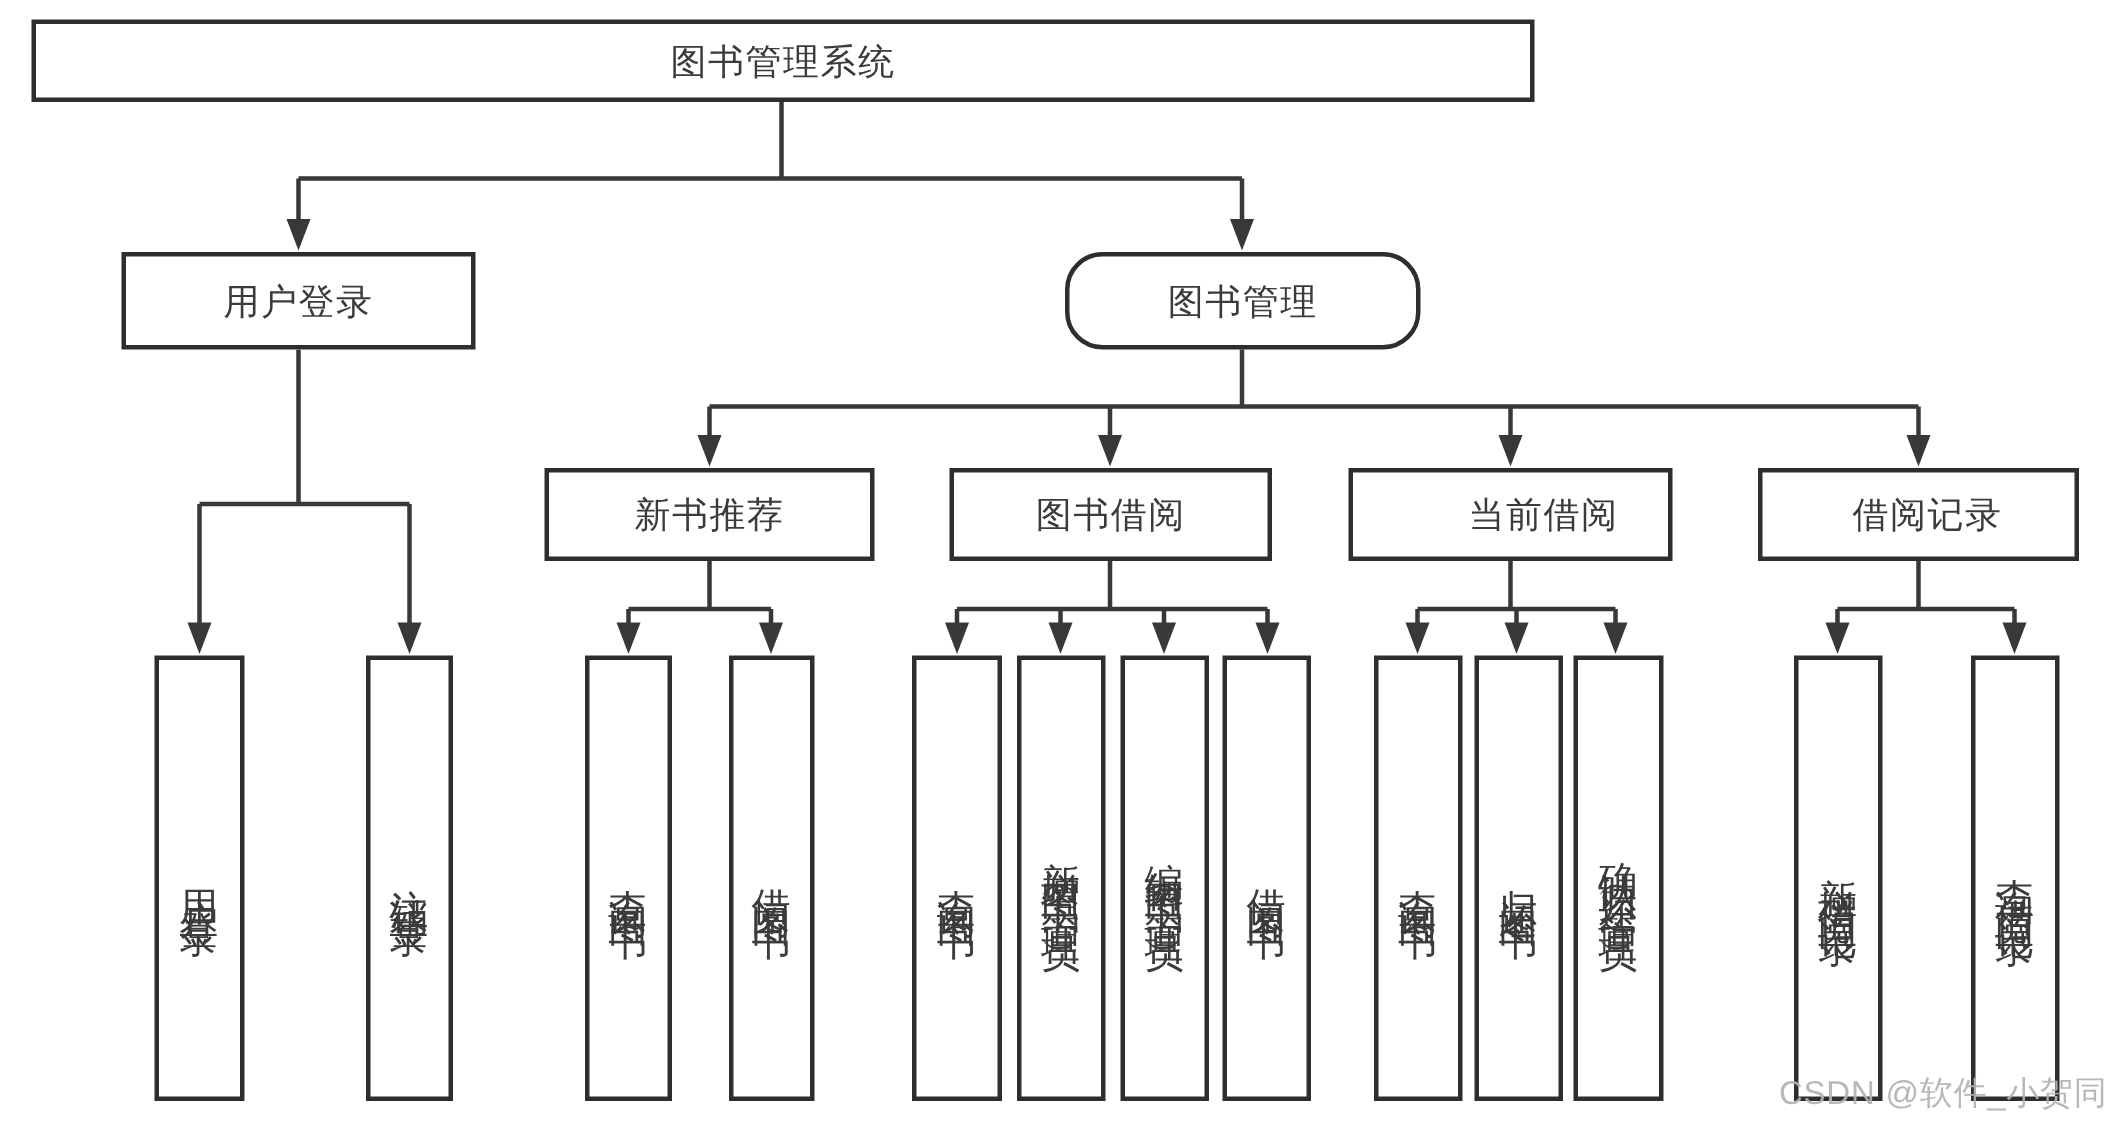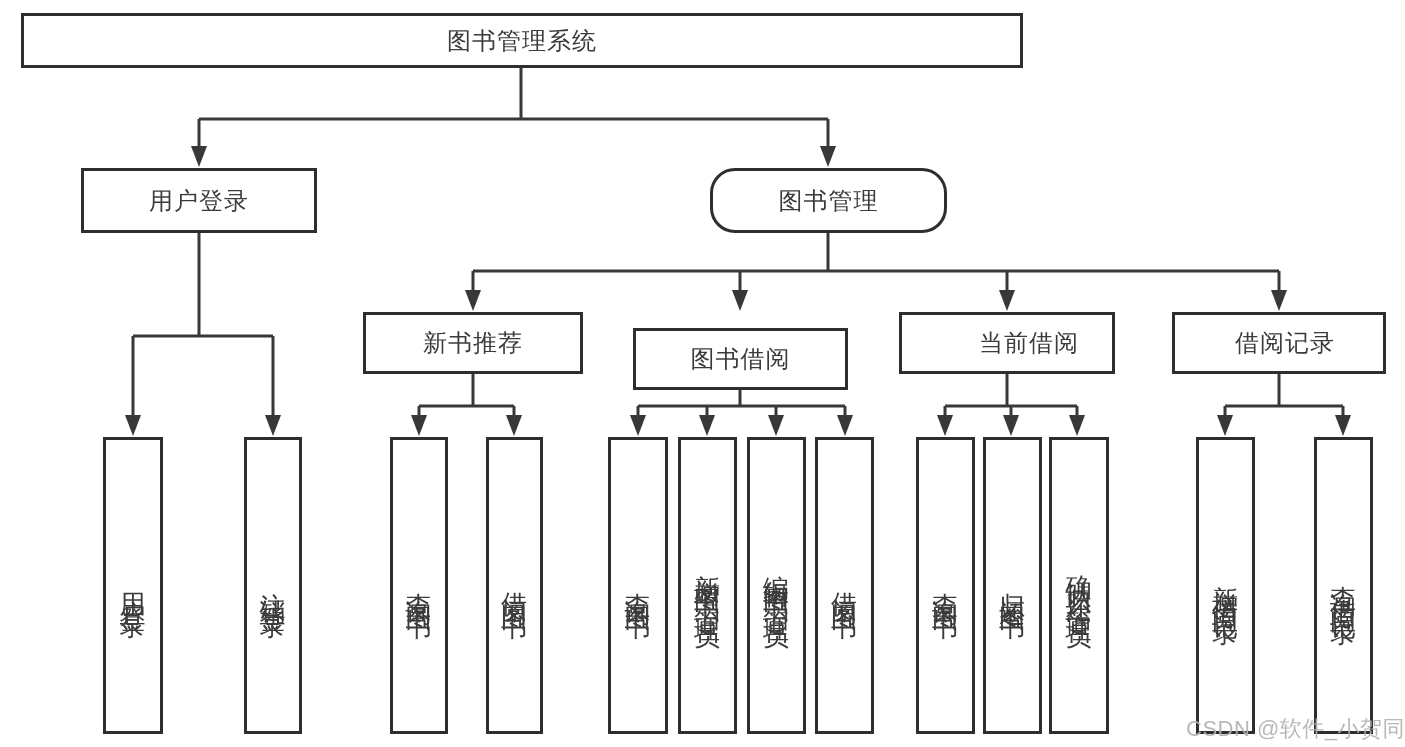--- a/index.html
+++ b/index.html
@@ -92,21 +92,21 @@
   <div class="box h" style="left:81px;top:168px;width:236px;height:65px;">
     <span class="lbl">用户登录</span>
   </div>
   <div class="box h" style="left:710px;top:168px;width:237px;height:65px;border-radius:25px;">
     <span class="lbl">图书管理</span>
   </div>
 
   <div class="box h" style="left:363px;top:312px;width:220px;height:62px;font-family:Liberation Mono, monospace;">
     <span class="lbl">新书推荐</span>
   </div>
-  <div class="box h" style="left:633px;top:312px;width:215px;height:62px;margin-top:16px;">
+  <div class="box h" style="left:633px;top:312px;width:215px;height:62px;">
     <span class="lbl">图书借阅</span>
   </div>
   <div class="box h" style="left:899px;top:312px;width:216px;height:62px;padding-left:44px;">
     <span class="lbl">当前借阅</span>
   </div>
   <div class="box h" style="left:1172px;top:312px;width:214px;height:62px;padding-left:12px;">
     <span class="lbl">借阅记录</span>
   </div>
 
   <div class="box v" style="left:103px;top:437px;width:60px;height:297px;">

